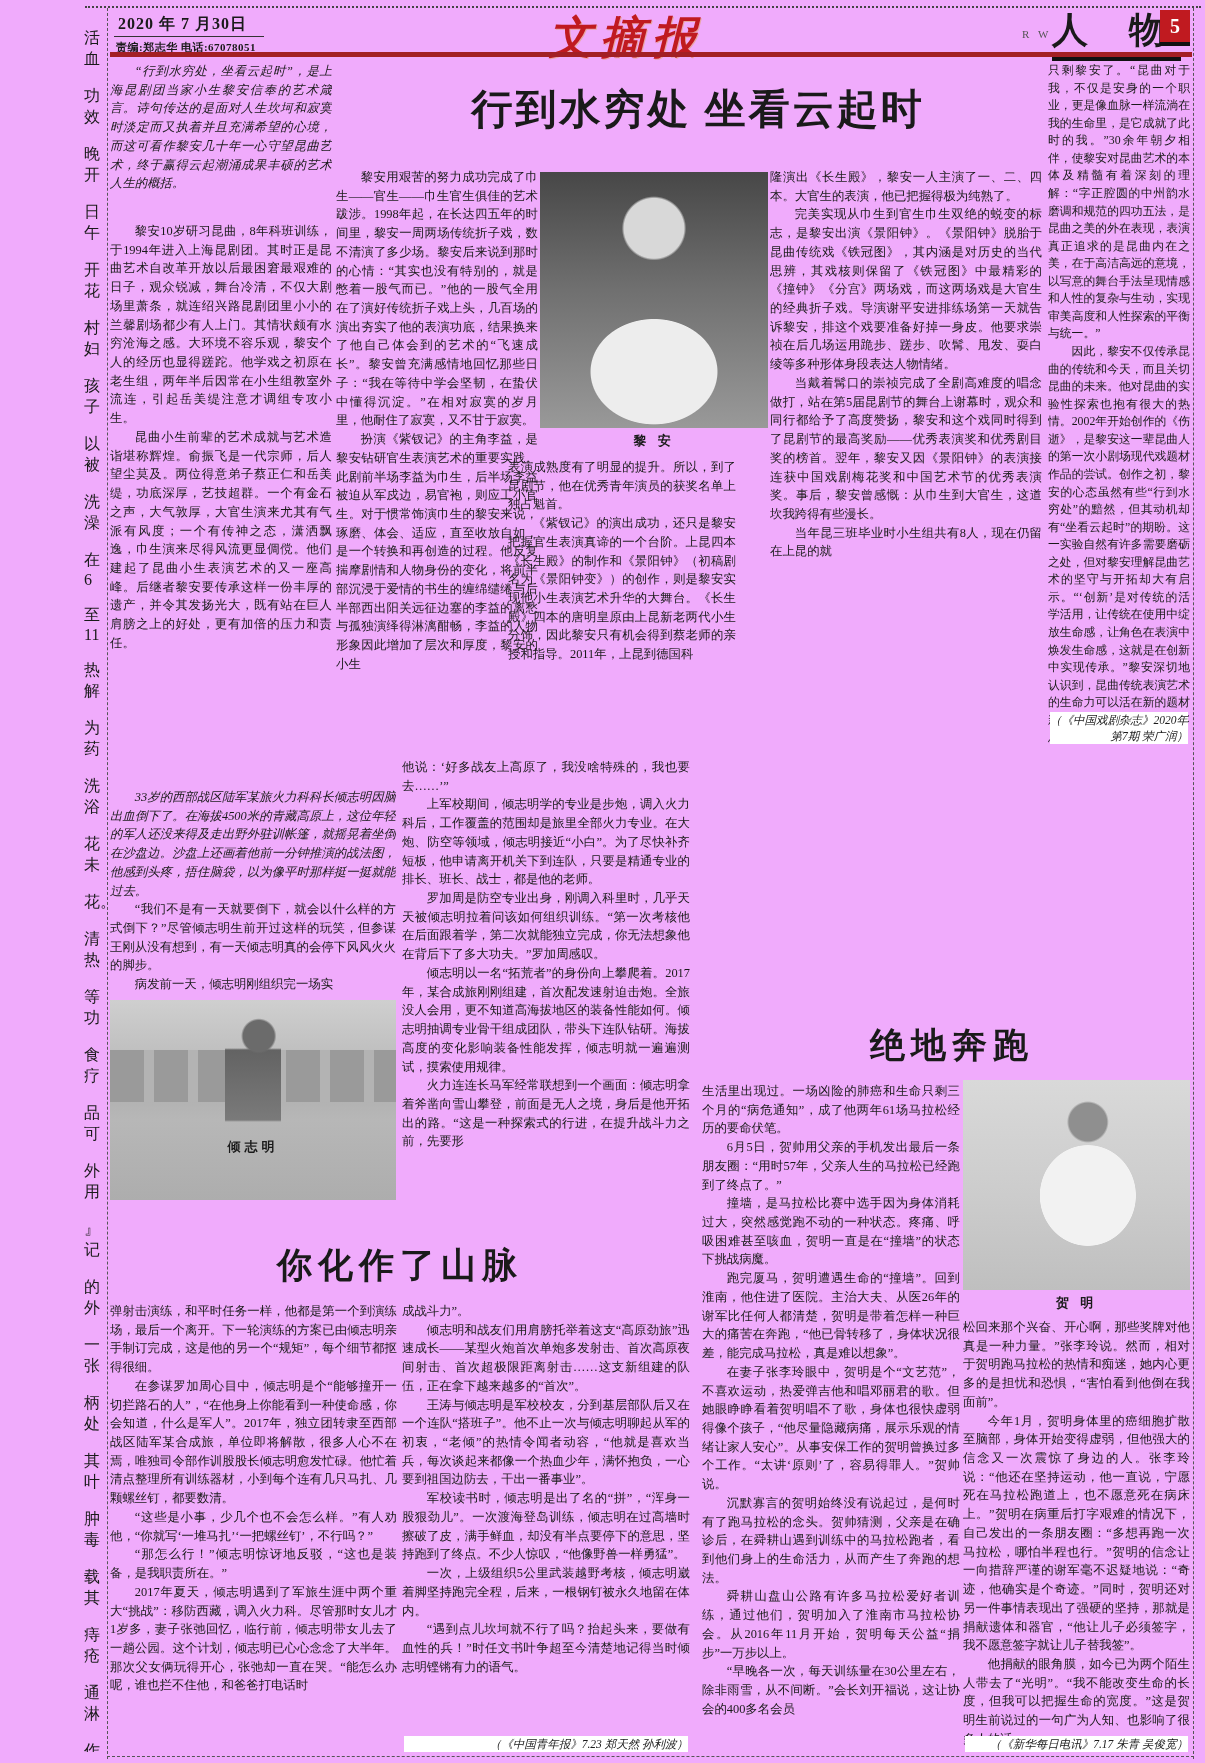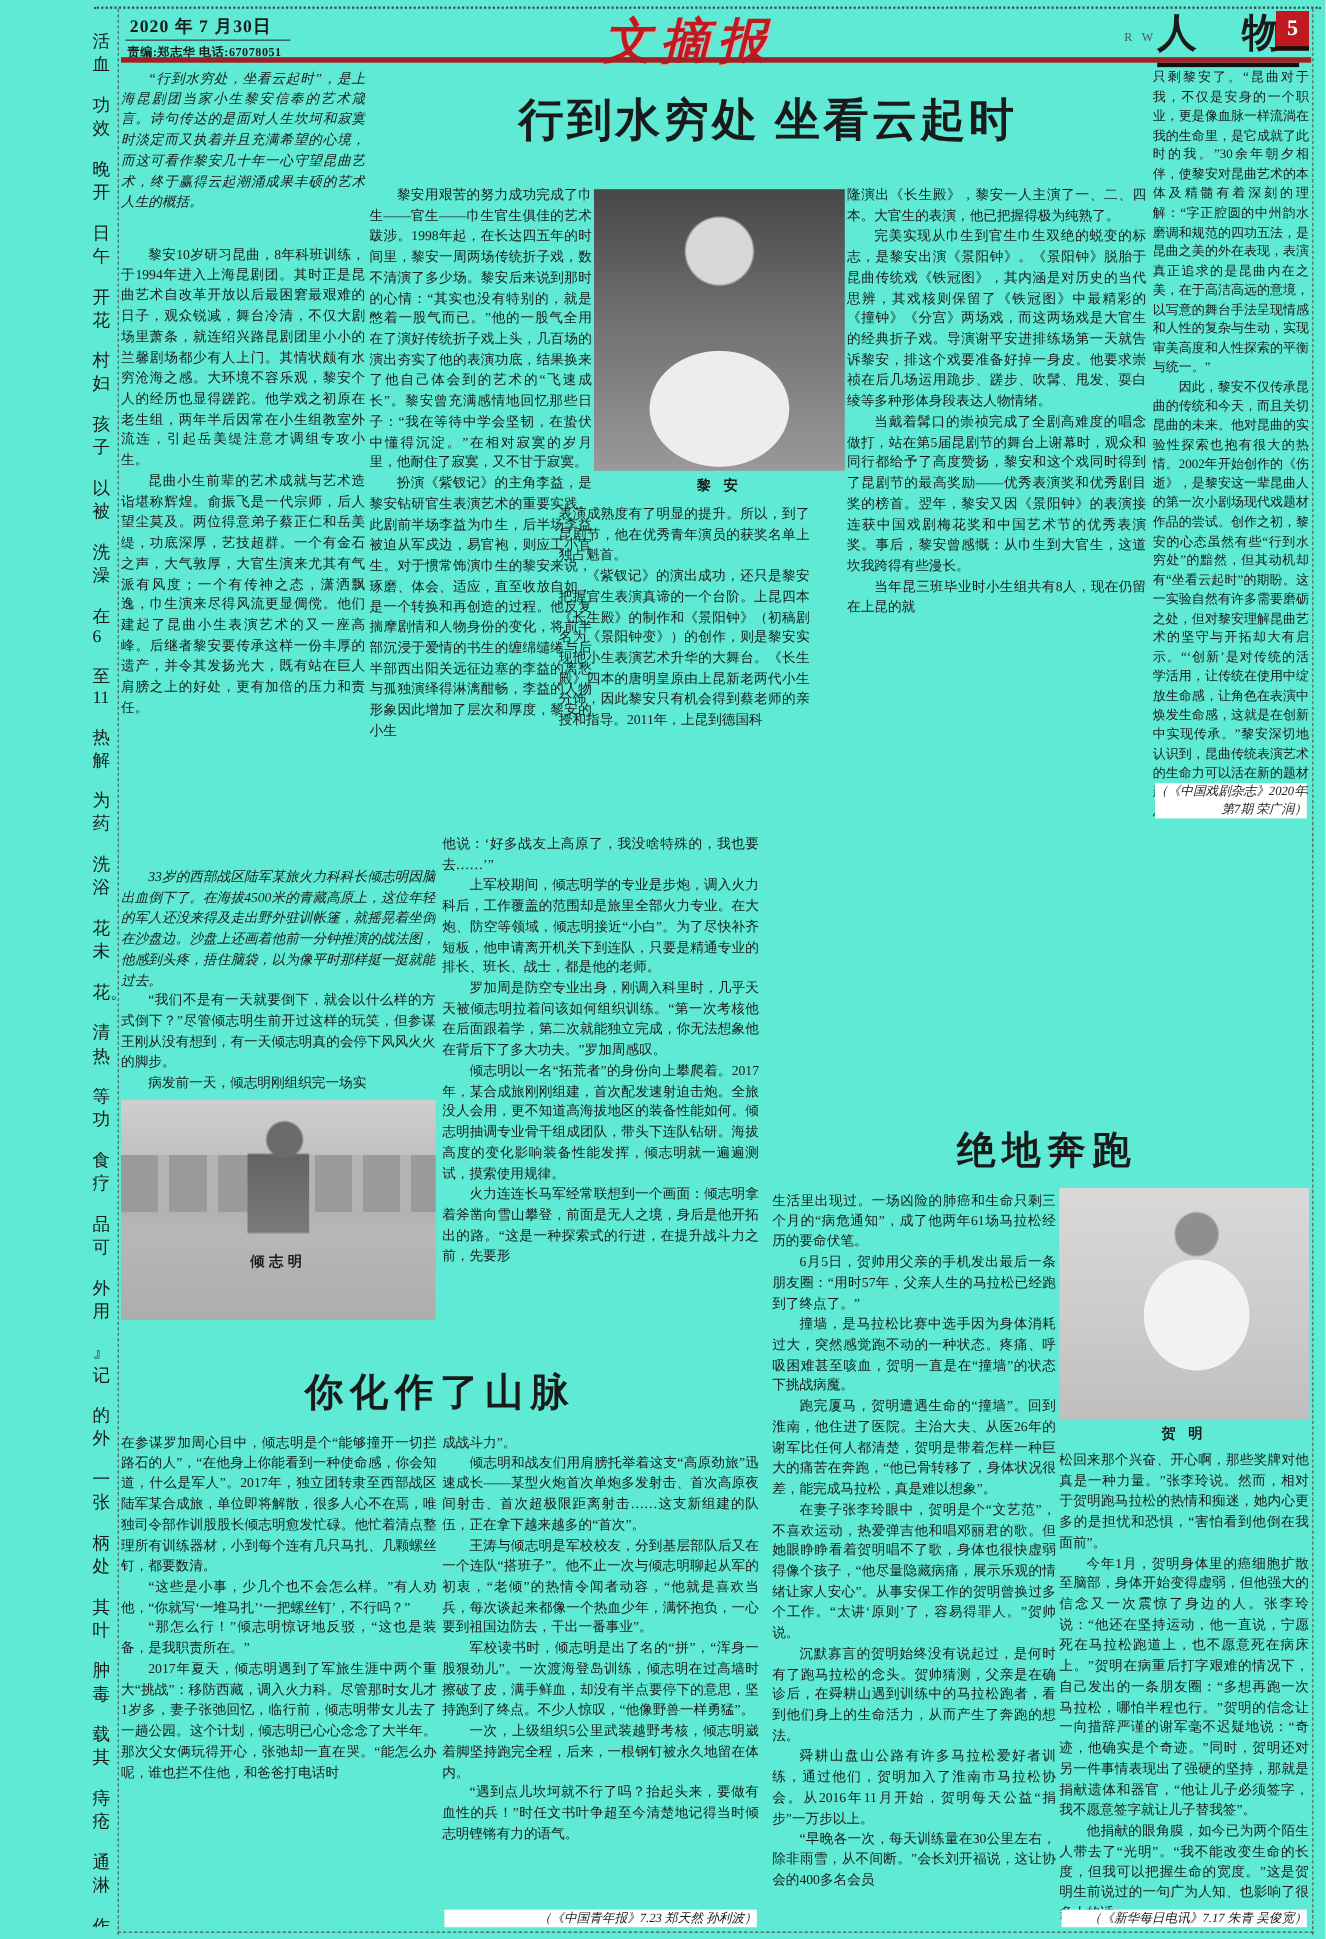--- a/index.html
+++ b/index.html
@@ -1,16 +1,16 @@
 <!DOCTYPE html>
 <html><head>
 <meta charset="utf-8">
 <style>
   html,body{margin:0;padding:0;background:#f6f6f2;}
-  #page{position:relative;width:1205px;height:1763px;background:#5eead4;overflow:hidden;
+  #page{position:relative;width:1205px;height:1763px;background:#f0abfc;overflow:hidden;
         font-family:"Liberation Serif","DejaVu Serif",serif;color:#1a1a1a;}
   
   .dot-top{position:absolute;left:85px;right:4px;top:6px;border-top:2px dotted #444;}
   .dash-left{position:absolute;left:107px;top:8px;bottom:4px;border-left:1px dashed #555;}
   .dash-right{position:absolute;left:1193px;top:8px;bottom:4px;border-left:1px dashed #555;}
   .dash-bottom{position:absolute;left:107px;right:11px;top:1756px;border-top:1px dashed #555;}
   
   .strip{position:absolute;left:84px;top:12px;width:23px;height:1740px;overflow:hidden;}
   
   .hdr-date{position:absolute;left:118px;top:14px;font-size:16px;font-weight:bold;letter-spacing:1px;}
@@ -152,20 +152,21 @@
         <p>病发前一天，倾志明刚组织完一场实</p>
       </div>
   </div>
 
   <div class="photo photo-qzm" style="left:110px;top:1000px;width:286px;height:200px;"></div>
   <div class="caption" style="left:110px;top:1138px;width:286px;">倾志明</div>
 
   <div class="headline-sub" style="left:110px;top:1242px;width:580px;">你化作了山脉</div>
 
   <div class="col cont" style="left:110px;top:1302px;width:287px;height:452px;">
+      <p>弹射击演练，和平时任务一样，他都是第一个到演练场，最后一个离开。下一轮演练的方案已由倾志明亲手制订完成，这是他的另一个“规矩”，每个细节都抠得很细。</p>
       <p>在参谋罗加周心目中，倾志明是个“能够撞开一切拦路石的人”，“在他身上你能看到一种使命感，你会知道，什么是军人”。2017年，独立团转隶至西部战区陆军某合成旅，单位即将解散，很多人心不在焉，唯独司令部作训股股长倾志明愈发忙碌。他忙着清点整理所有训练器材，小到每个连有几只马扎、几颗螺丝钉，都要数清。</p>
       <p>“这些是小事，少几个也不会怎么样。”有人劝他，“你就写‘一堆马扎’‘一把螺丝钉’，不行吗？”</p>
       <p>“那怎么行！”倾志明惊讶地反驳，“这也是装备，是我职责所在。”</p>
       <p>2017年夏天，倾志明遇到了军旅生涯中两个重大“挑战”：移防西藏，调入火力科。尽管那时女儿才1岁多，妻子张弛回忆，临行前，倾志明带女儿去了一趟公园。这个计划，倾志明已心心念念了大半年。那次父女俩玩得开心，张弛却一直在哭。“能怎么办呢，谁也拦不住他，和爸爸打电话时</p>
     </div>
 
   <div class="col cont" style="left:402px;top:758px;width:288px;height:480px;">
       <p>他说：‘好多战友上高原了，我没啥特殊的，我也要去……’”</p>
       <p>上军校期间，倾志明学的专业是步炮，调入火力科后，工作覆盖的范围却是旅里全部火力专业。在大炮、防空等领域，倾志明接近“小白”。为了尽快补齐短板，他申请离开机关下到连队，只要是精通专业的排长、班长、战士，都是他的老师。</p>
       <p>罗加周是防空专业出身，刚调入科里时，几乎天天被倾志明拉着问该如何组织训练。“第一次考核他在后面跟着学，第二次就能独立完成，你无法想象他在背后下了多大功夫。”罗加周感叹。</p>

